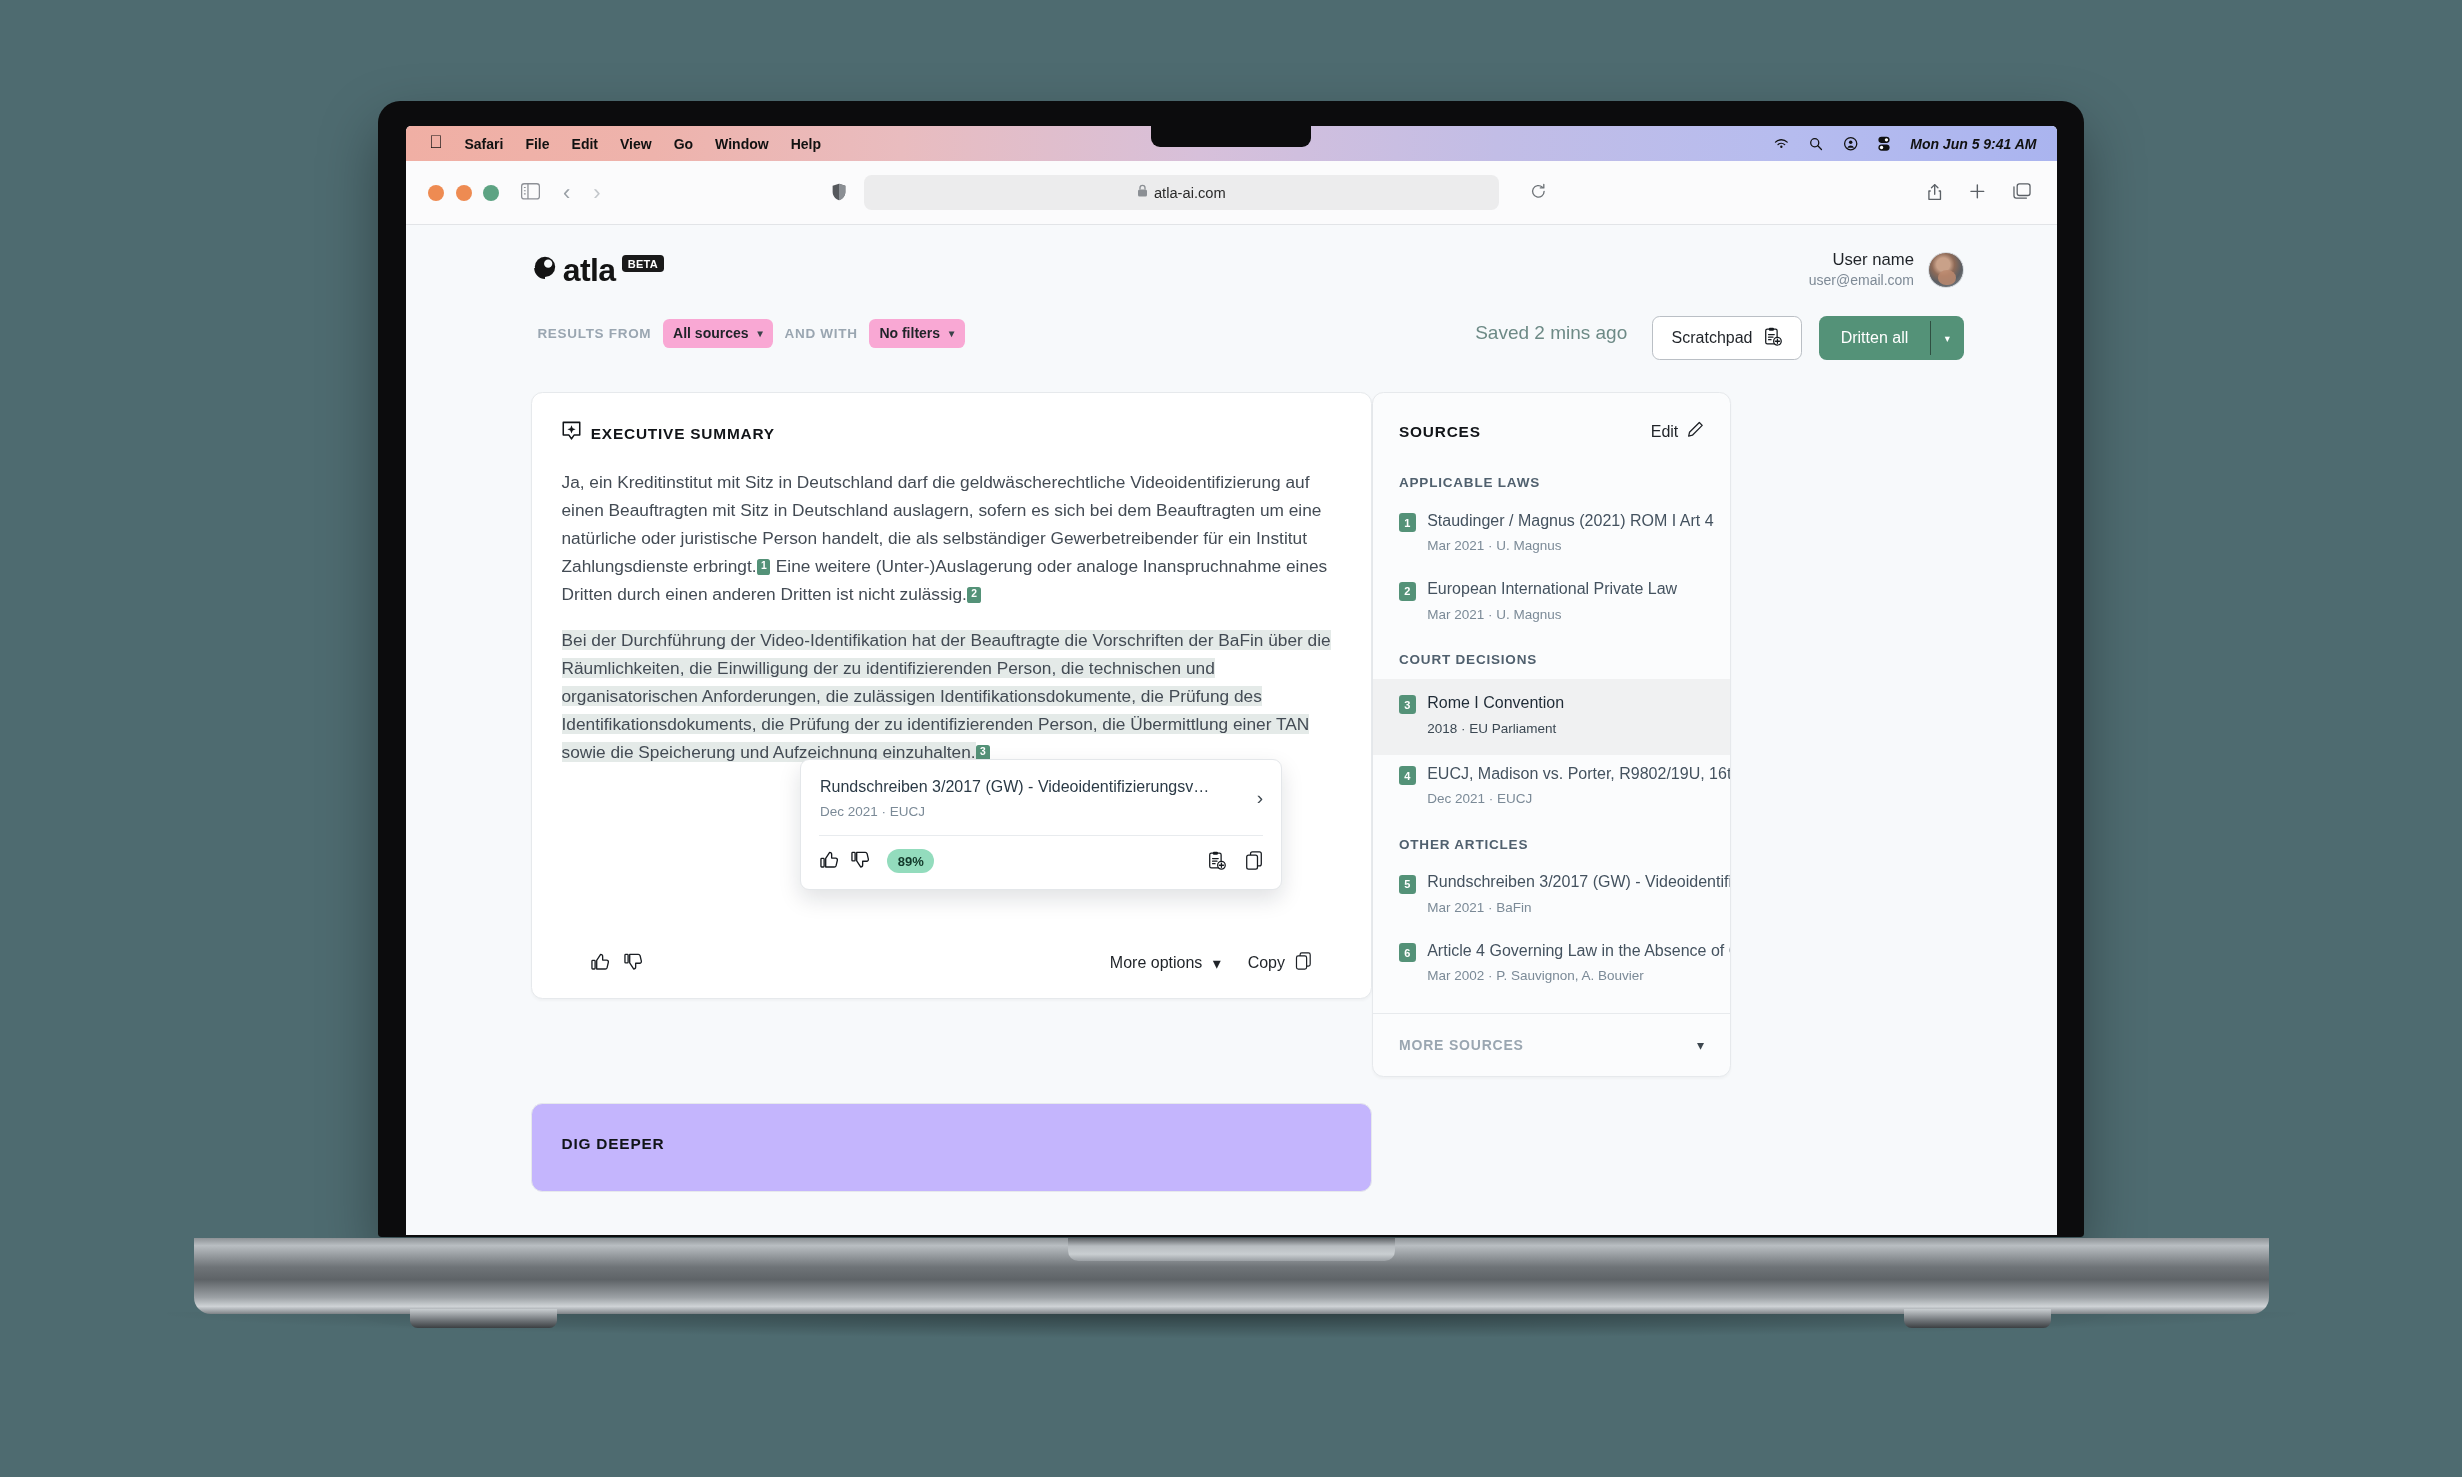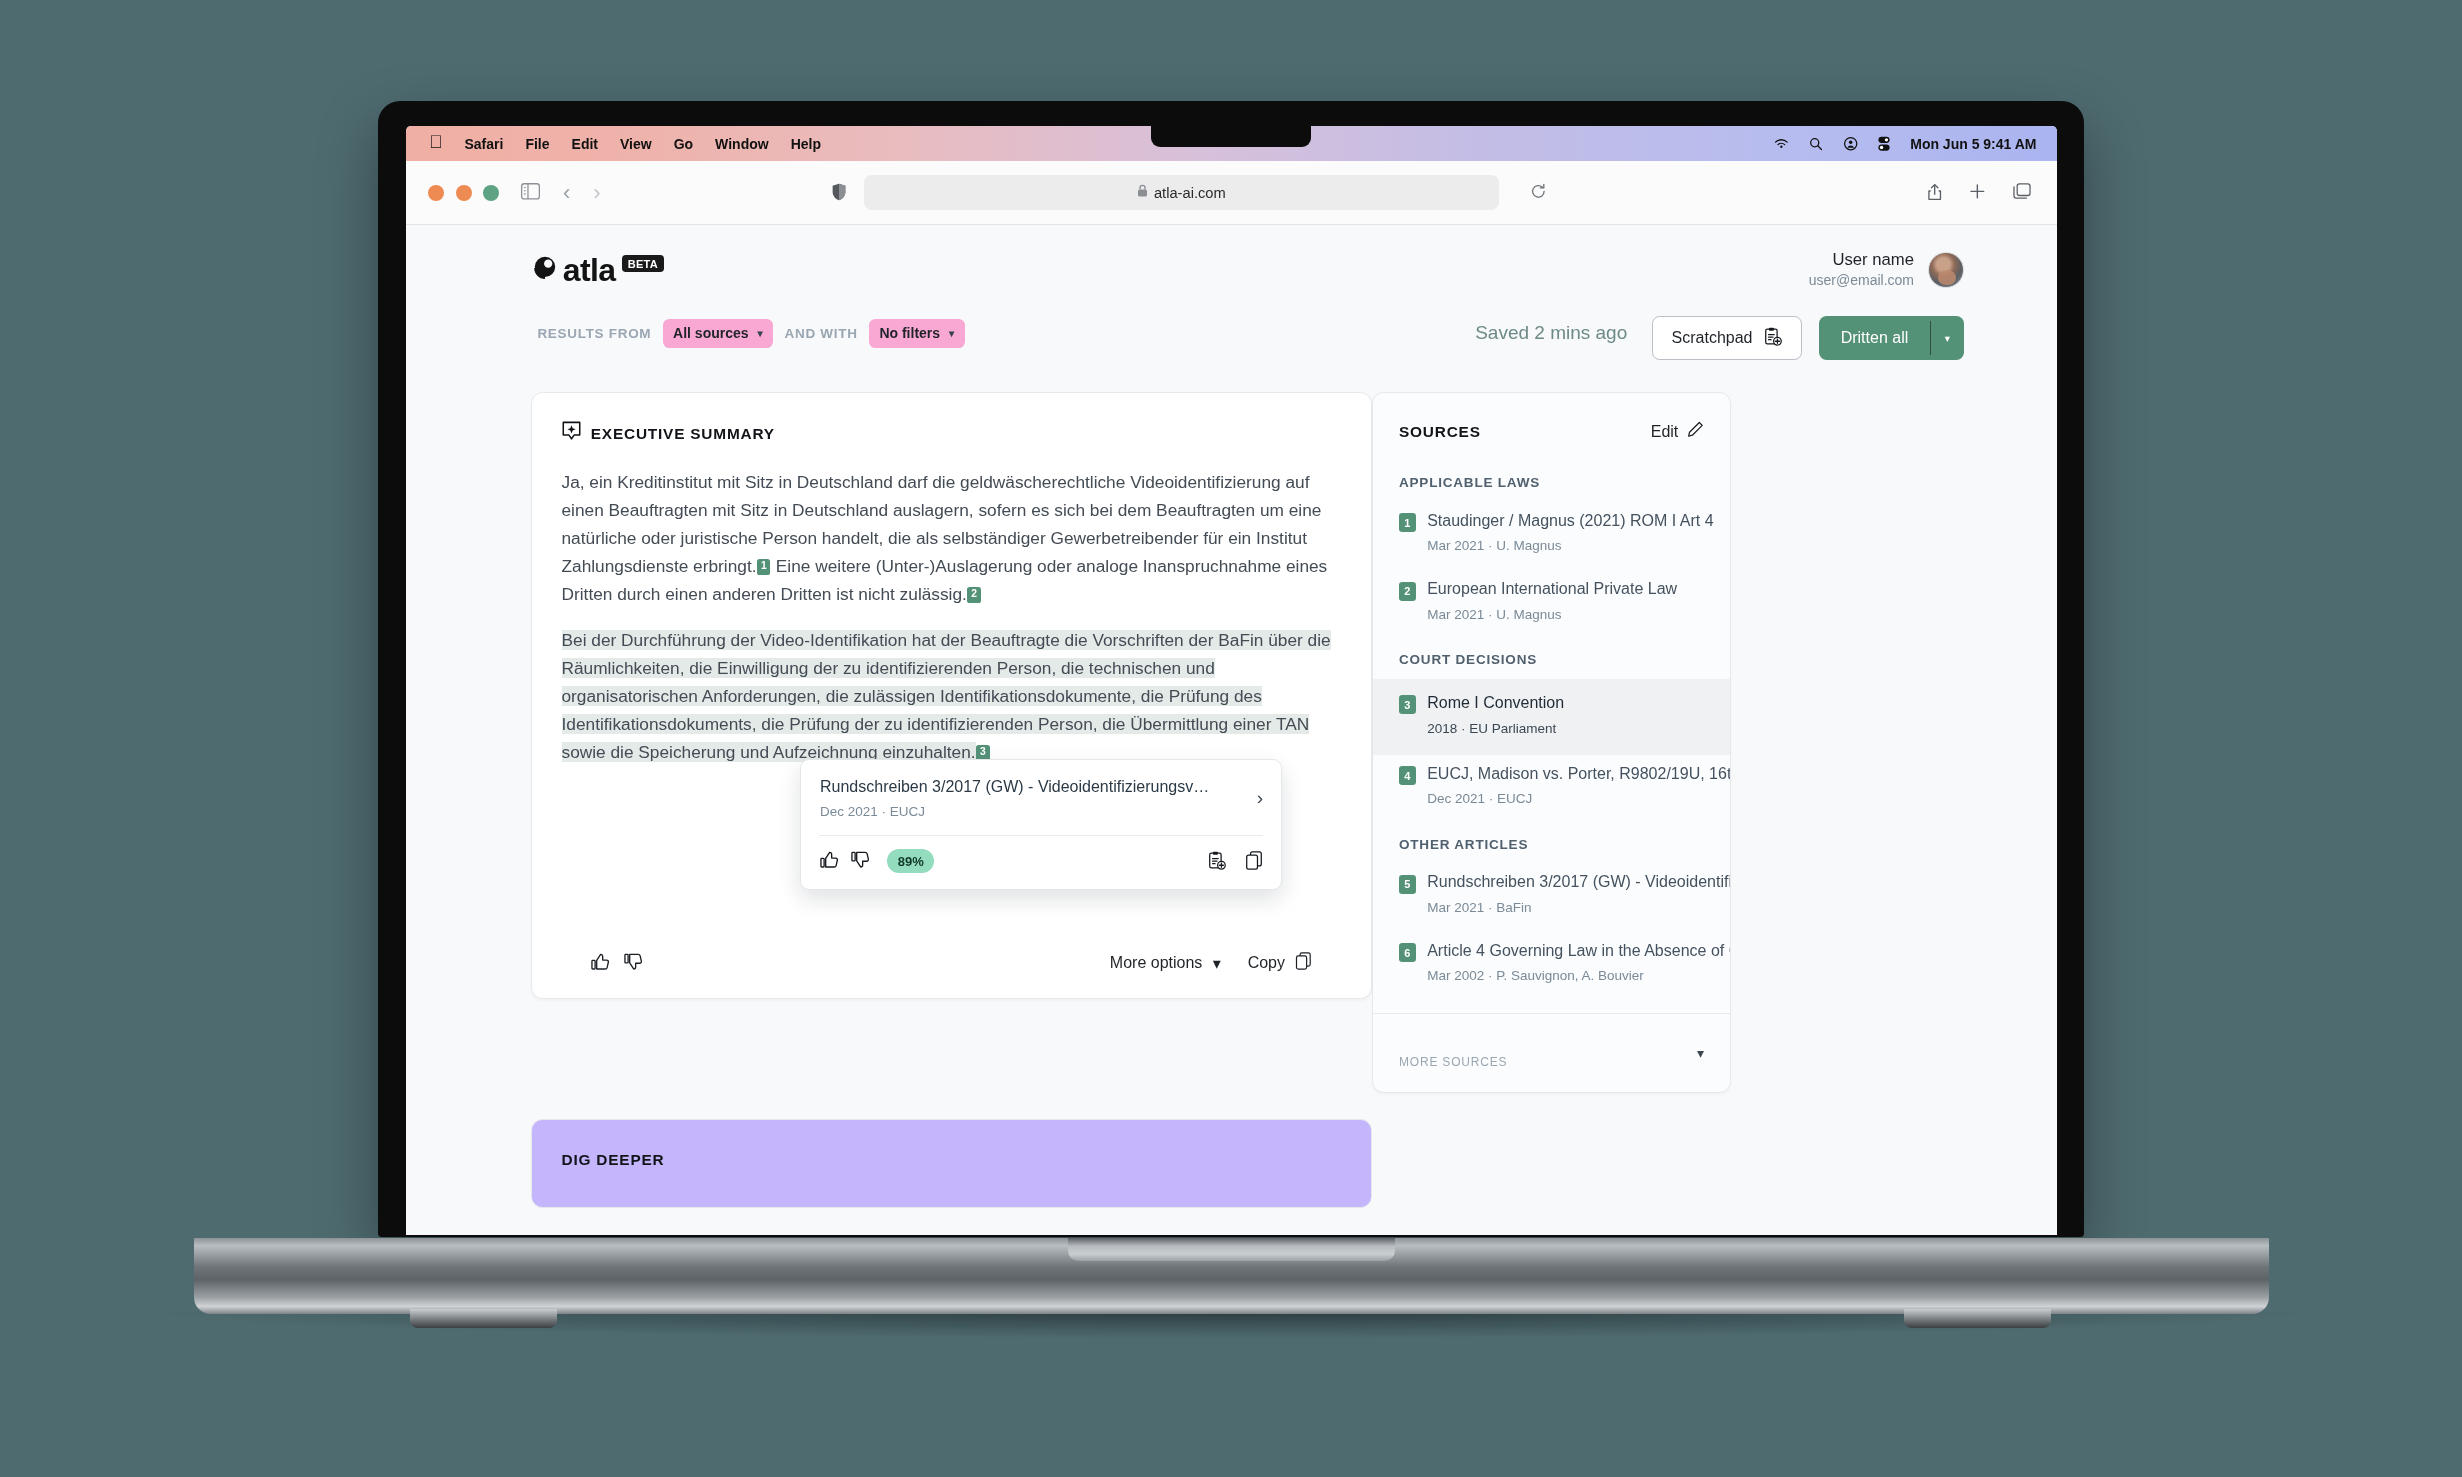--- a/index.html
+++ b/index.html
@@ -74,21 +74,21 @@
     position: absolute; left: 0; top: 0;
     width: 1651px; height: 35px;
     background: linear-gradient(90deg,
        #f0afa4 0%, #eeb3ac 15%, #e9bcbf 30%,
        #d7c0da 48%, #c2bde6 66%, #b6bcef 84%, #aab4ef 100%);
     display: flex; align-items: center;
     font-size: 14px; color: #111;
     z-index: 20;
   }
   .menubar .left { display: flex; align-items: center; gap: 22px; padding-left: 23px; }
-  .menubar .right { display: flex; align-items: center; gap: 19px; margin-left: auto; padding-right: 20.5px; }
+  .menubar .right { display: flex; align-items: center; gap: 19px; margin-left: auto; padding-right: 20.5px; font-style: italic; }
   .menubar .apple { font-size: 18px; line-height: 1; position: relative; top: -1.3px; }
   .menubar .mb-item { font-weight: 700; white-space: nowrap; }
   .menubar svg { display: block; }
 
   
   .safari-bar {
     position: absolute; left: 0; top: 35px;
     width: 1651px; height: 64px;
     background: #fbfbfc;
     border-bottom: 0.6px solid #e2e4e7;
@@ -286,21 +286,21 @@
     white-space: nowrap; overflow: hidden; text-overflow: ellipsis;
   }
   .src-item.active .src-title { color: #1f2b36; }
   .src-meta { font-size: 13.5px; color: #7b8a97; margin-top: 7.7px; }
   .src-item.active .src-meta { color: #3b4853; }
   .more-sources {
     border-top: 0.6px solid #e7eaed;
     display: flex; align-items: center; justify-content: space-between;
     padding: 23px 26px 23px 26px; margin-top: 13px; cursor: pointer;
   }
-  .more-sources .t { font-size: 12px; font-weight: 400; letter-spacing: 0.8px; color: #9aa6b1; margin-top: 18px; }
+  .more-sources .t { font-size: 14px; font-weight: 700; letter-spacing: 0.8px; color: #9aa6b1; }
   .more-sources .c { font-size: 14px; color: #3d474f; }
 
   
   .card-dig { margin: 26px 109px 0 109px; width: 841px; background: #c4b5fd;
     border: 0.6px solid #e6e9ec; border-radius: 11.5px; padding: 31px 29.5px 38px 29.5px; }
   .card-dig .sec-title { color: #111418; }
 </style>
 </head>
 <body>
 

